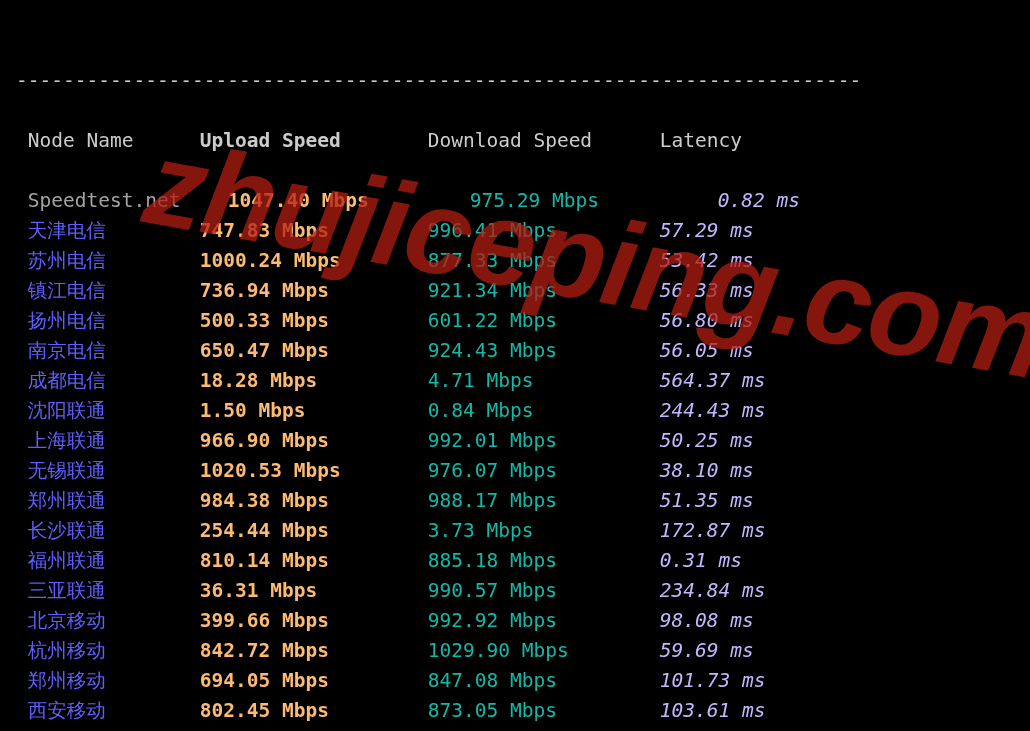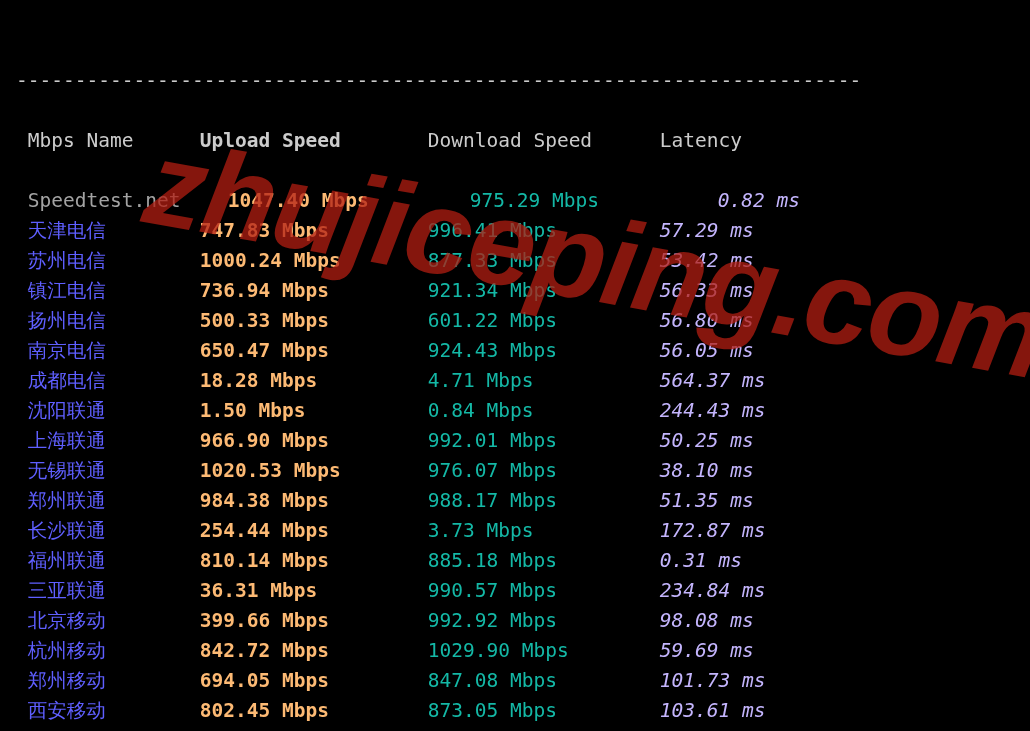--- a/index.html
+++ b/index.html
@@ -59,21 +59,21 @@
     letter-spacing: -2px;
     white-space: nowrap;
   }
 </style>
 </head>
 <body>
 
 <div class="terminal">
 
 <div class="rule">------------------------------------------------------------------------</div>
-<div class="hdr"> <span class="col-node">Mbps Name</span><span class="col-upload">Upload Speed</span><span class="col-down">Download Speed</span><span class="col-lat">Latency</span></div>
+<div class="hdr"> <span class="col-node">Node Name</span><span class="col-upload">Upload Speed</span><span class="col-down">Download Speed</span><span class="col-lat">Latency</span></div>
 <div id="rows"><div class="row row-first"> <span class="col-node node-yellow">Speedtest.net</span><span class="col-upload upload">1047.40 Mbps</span><span class="col-down download">975.29 Mbps</span><span class="col-lat latency">0.82 ms</span></div><div class="row"> <span class="col-node node-blue">天津电信</span><span class="col-upload upload">747.83 Mbps</span><span class="col-down download">996.41 Mbps</span><span class="col-lat latency">57.29 ms</span></div><div class="row"> <span class="col-node node-blue">苏州电信</span><span class="col-upload upload">1000.24 Mbps</span><span class="col-down download">877.33 Mbps</span><span class="col-lat latency">53.42 ms</span></div><div class="row"> <span class="col-node node-blue">镇江电信</span><span class="col-upload upload">736.94 Mbps</span><span class="col-down download">921.34 Mbps</span><span class="col-lat latency">56.33 ms</span></div><div class="row"> <span class="col-node node-blue">扬州电信</span><span class="col-upload upload">500.33 Mbps</span><span class="col-down download">601.22 Mbps</span><span class="col-lat latency">56.80 ms</span></div><div class="row"> <span class="col-node node-blue">南京电信</span><span class="col-upload upload">650.47 Mbps</span><span class="col-down download">924.43 Mbps</span><span class="col-lat latency">56.05 ms</span></div><div class="row"> <span class="col-node node-blue">成都电信</span><span class="col-upload upload">18.28 Mbps</span><span class="col-down download">4.71 Mbps</span><span class="col-lat latency">564.37 ms</span></div><div class="row"> <span class="col-node node-blue">沈阳联通</span><span class="col-upload upload">1.50 Mbps</span><span class="col-down download">0.84 Mbps</span><span class="col-lat latency">244.43 ms</span></div><div class="row"> <span class="col-node node-blue">上海联通</span><span class="col-upload upload">966.90 Mbps</span><span class="col-down download">992.01 Mbps</span><span class="col-lat latency">50.25 ms</span></div><div class="row"> <span class="col-node node-blue">无锡联通</span><span class="col-upload upload">1020.53 Mbps</span><span class="col-down download">976.07 Mbps</span><span class="col-lat latency">38.10 ms</span></div><div class="row"> <span class="col-node node-blue">郑州联通</span><span class="col-upload upload">984.38 Mbps</span><span class="col-down download">988.17 Mbps</span><span class="col-lat latency">51.35 ms</span></div><div class="row"> <span class="col-node node-blue">长沙联通</span><span class="col-upload upload">254.44 Mbps</span><span class="col-down download">3.73 Mbps</span><span class="col-lat latency">172.87 ms</span></div><div class="row"> <span class="col-node node-blue">福州联通</span><span class="col-upload upload">810.14 Mbps</span><span class="col-down download">885.18 Mbps</span><span class="col-lat latency">0.31 ms</span></div><div class="row"> <span class="col-node node-blue">三亚联通</span><span class="col-upload upload">36.31 Mbps</span><span class="col-down download">990.57 Mbps</span><span class="col-lat latency">234.84 ms</span></div><div class="row"> <span class="col-node node-blue">北京移动</span><span class="col-upload upload">399.66 Mbps</span><span class="col-down download">992.92 Mbps</span><span class="col-lat latency">98.08 ms</span></div><div class="row"> <span class="col-node node-blue">杭州移动</span><span class="col-upload upload">842.72 Mbps</span><span class="col-down download">1029.90 Mbps</span><span class="col-lat latency">59.69 ms</span></div><div class="row"> <span class="col-node node-blue">郑州移动</span><span class="col-upload upload">694.05 Mbps</span><span class="col-down download">847.08 Mbps</span><span class="col-lat latency">101.73 ms</span></div><div class="row"> <span class="col-node node-blue">西安移动</span><span class="col-upload upload">802.45 Mbps</span><span class="col-down download">873.05 Mbps</span><span class="col-lat latency">103.61 ms</span></div><div class="row"> <span class="col-node node-blue">成都移动</span><span class="col-upload upload">405.23 Mbps</span><span class="col-down download">1006.68 Mbps</span><span class="col-lat latency">119.93 ms</span></div></div>
 
 
 
 
 
 <div class="watermark">zhujiceping.com</div>
 
 </div>
 

